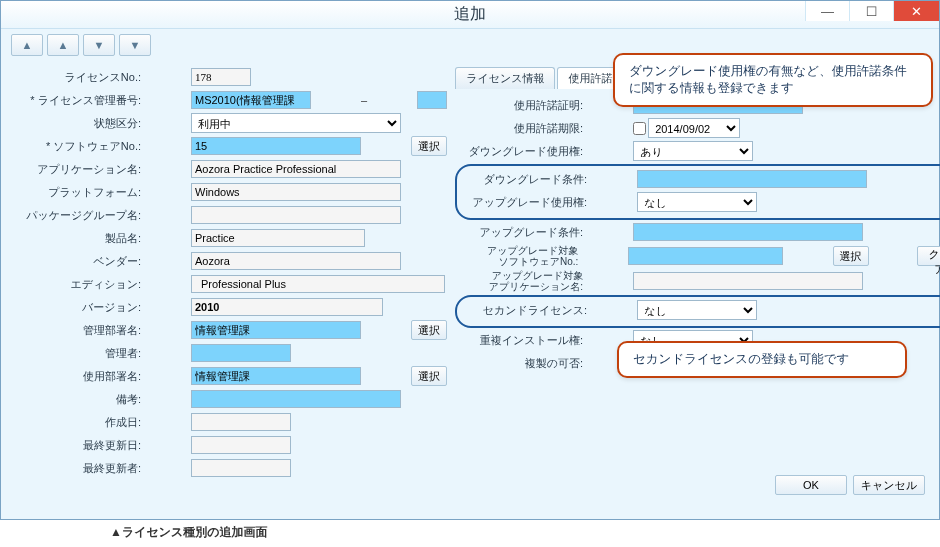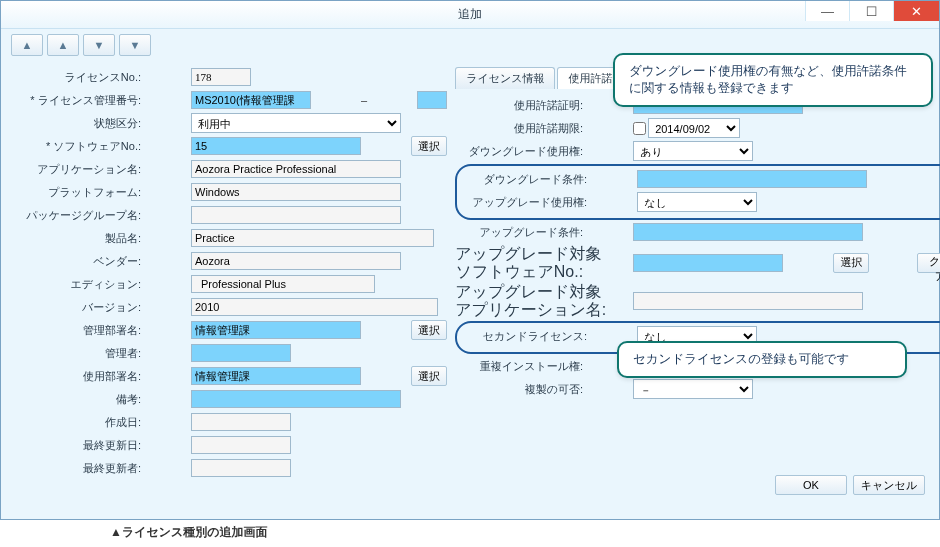--- a/index.html
+++ b/index.html
@@ -1,43 +1,43 @@
 <!DOCTYPE html>
 <html><head>
 <meta charset="utf-8">
 <style>
 * { box-sizing: border-box; margin: 0; padding: 0; font-family: "Meiryo", "MS PGothic", sans-serif; }
 body { background: #fff; font-size: 11px; color: #333; }
 .window { position: relative; width: 940px; height: 520px; border: 1px solid #7aa3c4; background: #eaf6fd; }
 .titlebar { height: 28px; background: linear-gradient(#fff,#eaf6fd); display: flex; align-items: center; justify-content: center; position: relative; border-bottom: 1px solid #c8e2f2; }
-.title { font-size: 12px; color: #2a3b4a; }
+.title { font-size: 16px; color: #2a3b4a; }
 .winbtns { position: absolute; right: 0; top: 0; display: flex; }
 .winbtn { width: 44px; height: 20px; display: flex; align-items: center; justify-content: center; font-size: 13px; color: #555; background: #fff; border-left:1px solid #d0e8f6; }
 .winbtn.close { background: #e04b3a; color: #fff; width: 46px; height: 20px; }
 .toolbar { height: 32px; padding: 4px 10px; display: flex; gap: 4px; align-items: center; }
 .tbtn { width: 32px; height: 22px; background: linear-gradient(#fdfdfd,#e2eef7); border:1px solid #aac5d8; border-radius: 2px; display:flex; align-items:center; justify-content:center; font-size:11px; color:#5a7a94; }
 .content { position: relative; padding: 6px 12px 40px 12px; display: flex; gap: 8px; }
 .leftcol, .rightcol { flex: 1; }
 .row { display: flex; align-items: center; margin-bottom: 3px; min-height: 20px; gap: 46px; }
 .lbl { width: 132px; text-align: right; padding-right: 4px; font-size: 11px; color: #2a3b4a; white-space: nowrap; }
 .inp { height: 18px; border: 1px solid #9fb9cc; background: #7dd3fc; padding: 1px 3px; font-size: 11px; }
 .inp.ro { background: #f5f5f5; }
 .sel { height: 20px; border: 1px solid #9fb9cc; background: #fff; font-size: 11px; padding: 3px 2px; }
 .btn { height: 20px; min-width: 36px; background: linear-gradient(#fdfdfd,#e2eef7); border:1px solid #aac5d8; border-radius:2px; font-size:11px; padding: 0 6px; cursor:pointer; }
 .tabs { display: flex; margin-bottom: 6px; }
 .tab { padding: 3px 10px; background: linear-gradient(#fdfdfd,#e2eef7); border:1px solid #aac5d8; border-bottom: none; border-radius: 3px 3px 0 0; font-size: 11px; color: #2a3b4a; margin-right: 2px; }
 .tab.active { background: #fff; }
 .highlighted { border: 2px solid #1e5a9c; border-radius: 16px; padding: 3px 2px; margin: 2px 0; }
 .footer { position: absolute; right: 14px; bottom: 24px; display: flex; gap: 6px; }
 .footer .btn { min-width: 72px; }
-.callout { position: absolute; background: #fff; border: 2px solid #0f766e; border-radius: 10px; padding: 8px 14px; font-size: 12.5px; color: #1e3a5c; box-shadow: 0 2px 4px rgba(0,0,0,0.1); z-index: 10; }
+.callout { position: absolute; background: #fff; border: 2px solid #c2410c; border-radius: 10px; padding: 8px 14px; font-size: 12.5px; color: #1e3a5c; box-shadow: 0 2px 4px rgba(0,0,0,0.1); z-index: 10; }
 .callout.top { top: 52px; right: 6px; width: 320px; }
 .callout.bottom { top: 340px; right: 32px; width: 290px; }
 .caption { margin: 4px 0 0 110px; font-size: 12px; font-weight: bold; color: #333; }
-.smalltxt { font-size: 16px; }
+.smalltxt { font-size: 10px; }
 .datechk { display:inline-flex; align-items:center; gap:2px; }
 .dash { padding: 0 4px; }
 </style>
 </head>
 <body>
 
 <div class="window">
   <div class="titlebar">
     <span class="title">追加</span>
     <div class="winbtns">
@@ -91,33 +91,33 @@
       <div class="row">
           <span class="lbl">プラットフォーム:</span>
           <input class="inp ro" style="width: 210px;" readonly="" value="Windows">
         </div>
       <div class="row">
           <span class="lbl">パッケージグループ名:</span>
           <input class="inp ro" style="width: 210px;" readonly="">
         </div>
       <div class="row">
           <span class="lbl">製品名:</span>
-          <input class="inp ro" style="width: 243px;" readonly="" value="Practice">
+          <input class="inp ro" style="width: 174px;" readonly="" value="Practice">
         </div>
       <div class="row">
           <span class="lbl">ベンダー:</span>
           <input class="inp ro" style="width: 210px;" readonly="" value="Aozora">
         </div>
       <div class="row">
           <span class="lbl">エディション:</span>
-          <input class="inp ro" style="width: 184px; padding-left: 9px;" readonly="" value="Professional Plus">
+          <input class="inp ro" style="width: 254px; padding-left: 9px;" readonly="" value="Professional Plus">
         </div>
       <div class="row">
           <span class="lbl">バージョン:</span>
-          <input class="inp ro" style="width: 247px;" readonly="" value="2010">
+          <input class="inp ro" style="width: 192px; font-weight: bold;" readonly="" value="2010">
         </div>
       <div class="row">
           <span class="lbl">管理部署名:</span>
           <input class="inp" style="width: 170px;" value="情報管理課">
           <button class="btn" style="margin-left:4px">選択</button>
         </div>
       <div class="row">
           <span class="lbl">管理者:</span>
           <input class="inp" style="width: 100px;">
         </div>

